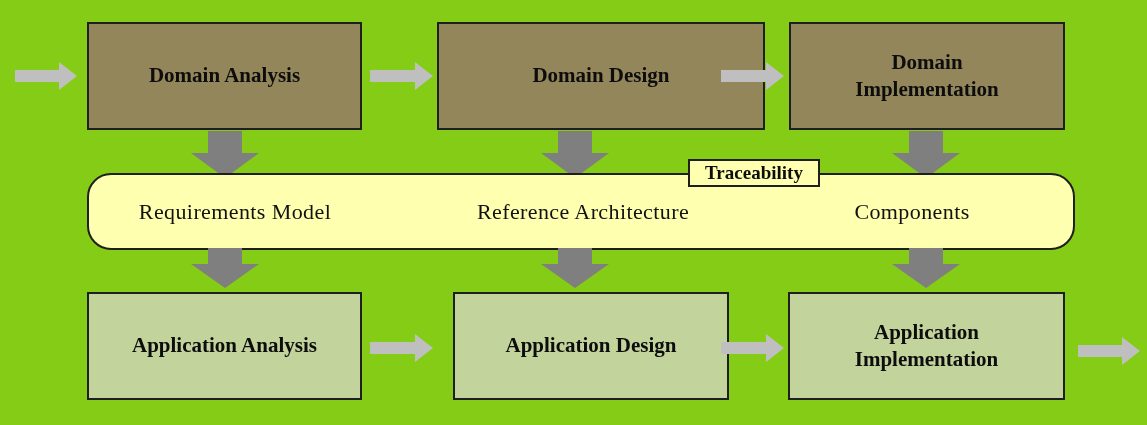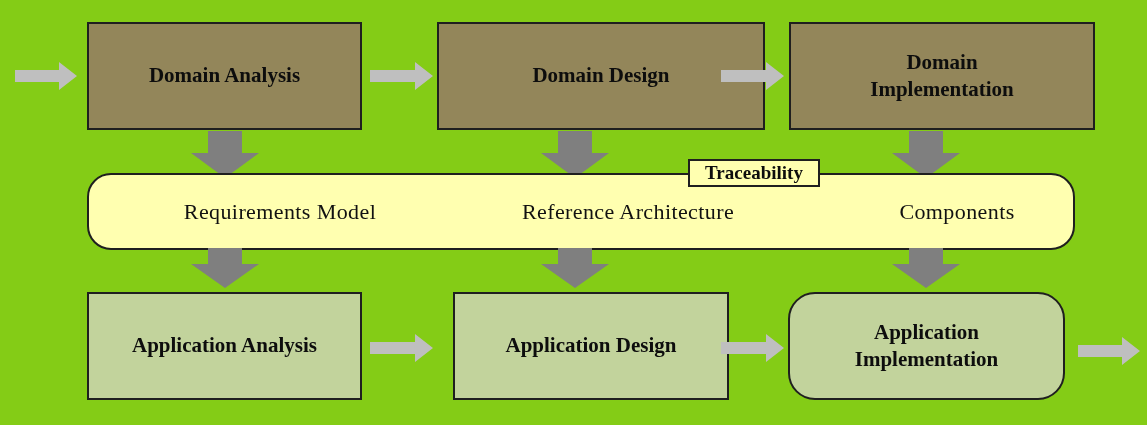--- a/index.html
+++ b/index.html
@@ -36,21 +36,20 @@
   }
   .band-label{
     position:absolute;
     top:199px;
     height:26px;line-height:26px;
     transform:translateX(-50%);
     font-size:22px;
     letter-spacing:0.4px;
     color:#111;
     white-space:nowrap;
-    margin-left:45px;
   }
   .tag{
     position:absolute;
     left:688px;top:159px;width:132px;height:28px;
     background:var(--band,#ffffb0);
     border:2px solid var(--border,#1f1f1f);
     box-sizing:border-box;
     display:flex;align-items:center;justify-content:center;
     font-weight:bold;font-size:19px;color:#0d0d0d;
   }
@@ -67,21 +66,21 @@
 <body>
 
 <div class="stage">
 
   <div class="box domain" style="left:87px;top:22px;width:275px;">
     <span>Domain Analysis</span>
   </div>
   <div class="box domain" style="left:437px;top:22px;width:328px;">
     <span>Domain Design</span>
   </div>
-  <div class="box domain" style="left:789px;top:22px;width:306px;">
+  <div class="box domain" style="left:789px;top:22px;width:276px;">
     <span>Domain
 Implementation</span>
   </div>
 
   <svg class="arrow arrow-light" style="left:15px;top:62px;" width="62" height="28" viewBox="0 0 62 28">
     <polygon points="0,8 44,8 44,0 62,14 44,28 44,20 0,20" fill="currentColor"></polygon>
   </svg>
   <svg class="arrow arrow-light" style="left:370px;top:62px;" width="63" height="28" viewBox="0 0 63 28">
     <polygon points="0,8 45,8 45,0 63,14 45,28 45,20 0,20" fill="currentColor"></polygon>
   </svg>
@@ -116,21 +115,21 @@
   <svg class="arrow arrow-dark" style="left:892px;top:248px;" width="68" height="40" viewBox="0 0 68 40">
     <polygon points="17,0 51,0 51,16 68,16 34,40 0,16 17,16" fill="currentColor"></polygon>
   </svg>
 
   <div class="box application" style="left:87px;top:292px;width:275px;">
     <span>Application Analysis</span>
   </div>
   <div class="box application" style="left:437px;top:292px;width:276px;margin-left:16px;">
     <span>Application Design</span>
   </div>
-  <div class="box application" style="left:788px;top:292px;width:277px;border-radius:27px;">
+  <div class="box application" style="left:788px;top:292px;width:277px;">
     <span>Application
 Implementation</span>
   </div>
 
   <svg class="arrow arrow-light" style="left:370px;top:334px;" width="63" height="28" viewBox="0 0 63 28">
     <polygon points="0,8 45,8 45,0 63,14 45,28 45,20 0,20" fill="currentColor"></polygon>
   </svg>
   <svg class="arrow arrow-light" style="left:721px;top:334px;" width="63" height="28" viewBox="0 0 63 28">
     <polygon points="0,8 45,8 45,0 63,14 45,28 45,20 0,20" fill="currentColor"></polygon>
   </svg>

